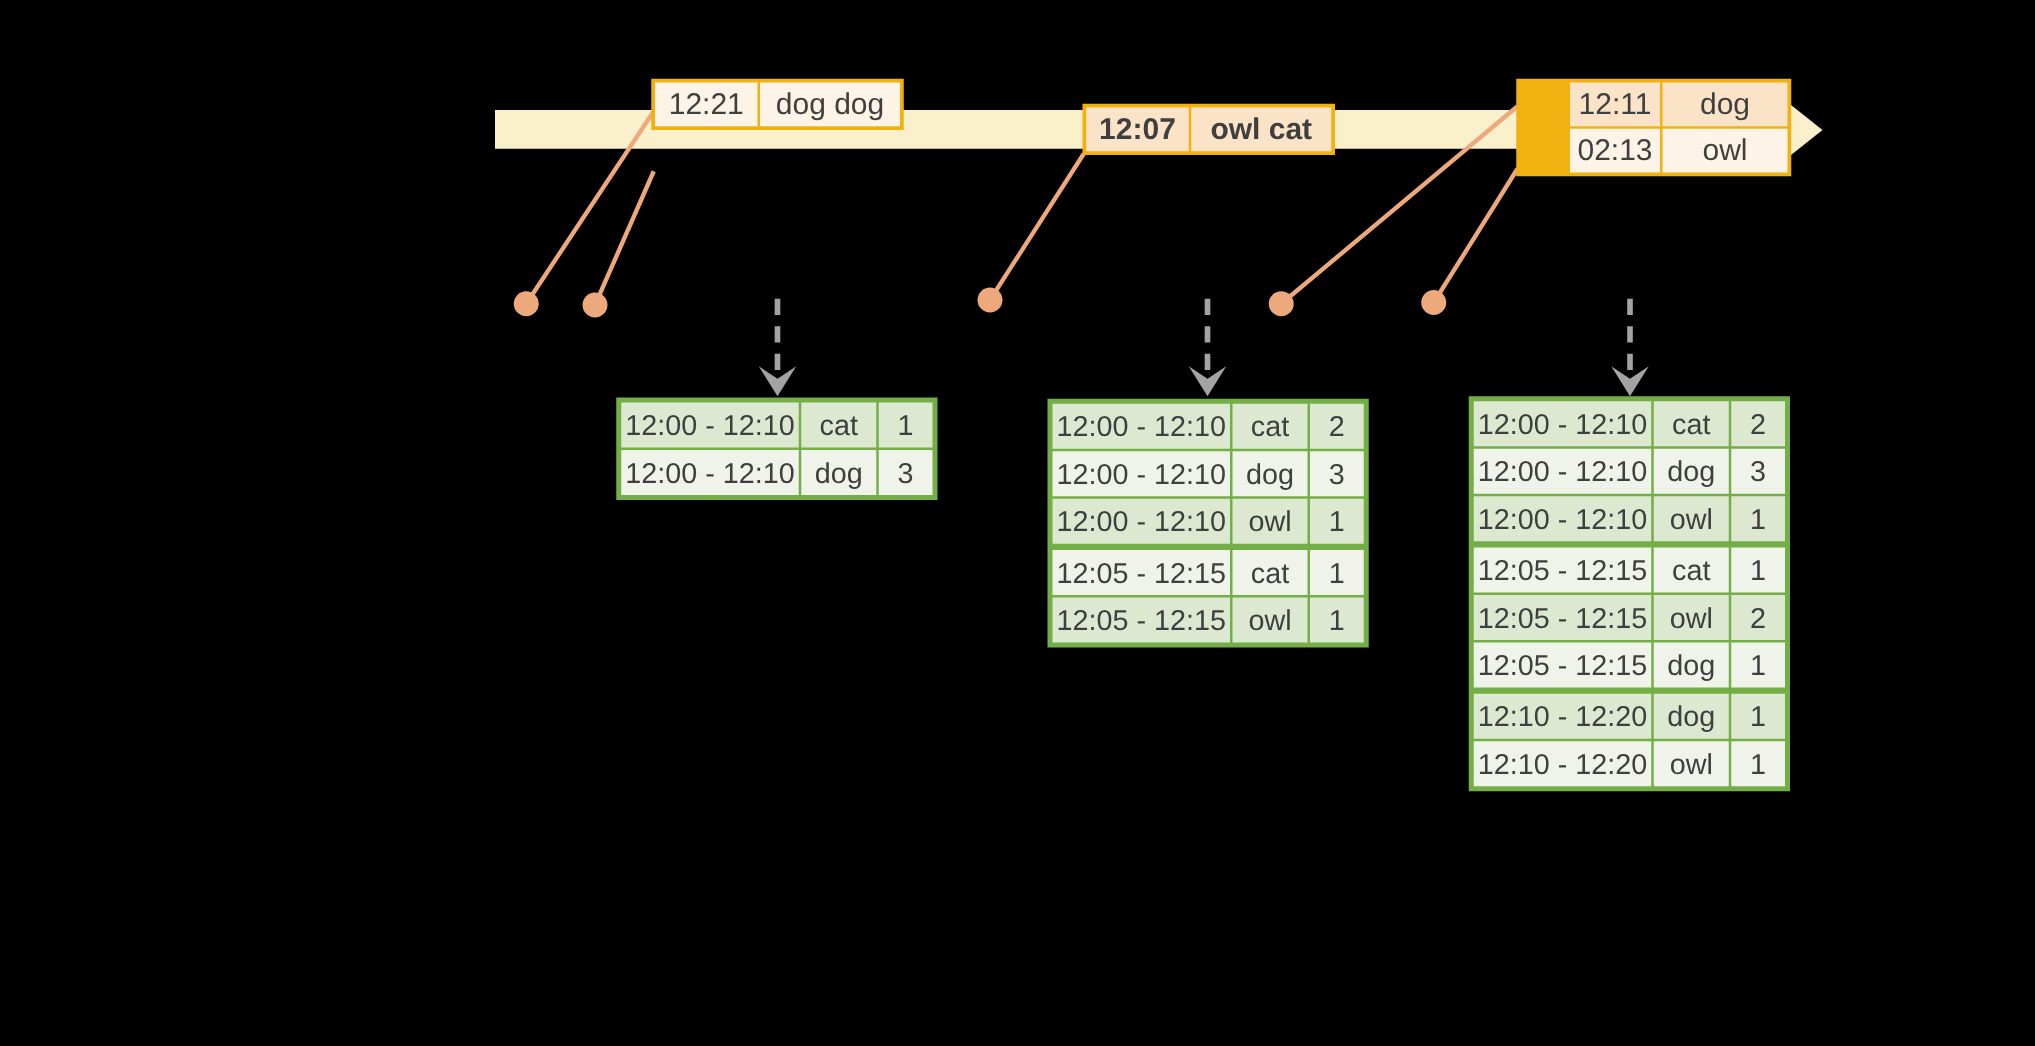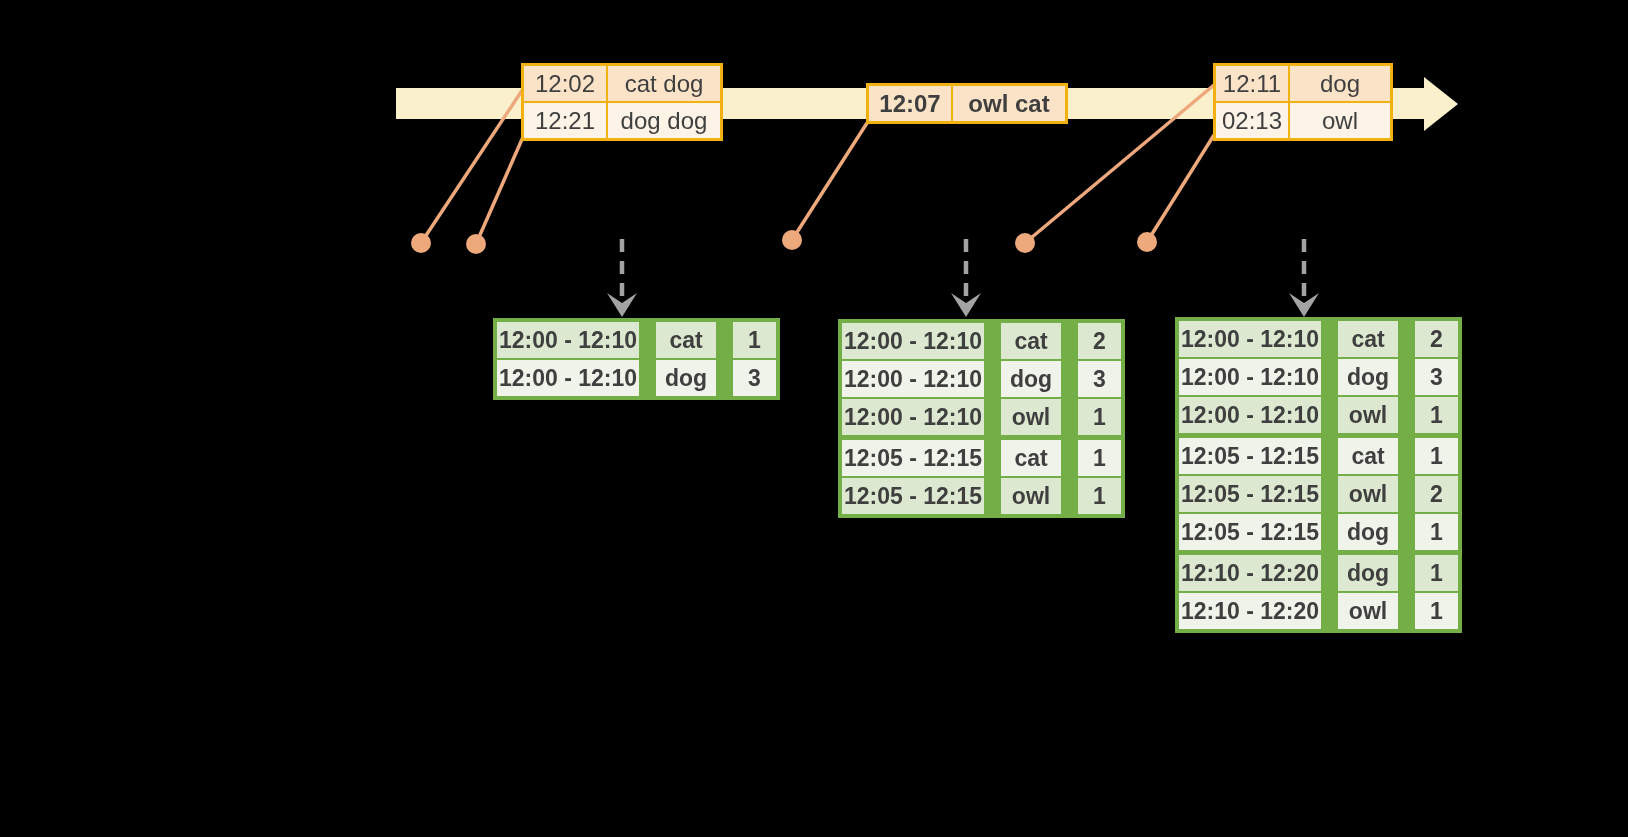--- a/index.html
+++ b/index.html
@@ -12,28 +12,28 @@
   .band{fill:var(--timeline-band,#FAF1CC);}
   .connector{stroke:var(--connector,#EDA87C);stroke-width:3.5;fill:none;}
   .dot{fill:var(--connector,#EDA87C);}
   .flow-shaft{stroke:var(--flow-arrow,#A3A3A3);stroke-width:4.5;stroke-dasharray:13 9;fill:none;}
   .flow-head{fill:var(--flow-arrow,#A3A3A3);}
 
   
   .etable{position:absolute;z-index:2;background:var(--event-border,#F1B211);padding:3px;}
   .erow{display:grid;grid-template-columns:82px 112px;gap:2px;margin-top:2px;}
   .erow:first-child{margin-top:0;}
-  .etable.narrow .erow{grid-template-columns:72px 100px;}
+  .etable.narrow .erow{grid-template-columns:72px 100px;margin-left:40px;}
   .ecell{height:35px;line-height:35px;text-align:center;font-size:24px;}
   .eshade-dark{background:var(--event-row-dark,#FBE3C8);}
   .eshade-light{background:var(--event-row-light,#FDF3E6);}
 
   
   .gtable{position:absolute;z-index:2;background:var(--result-border,#74AE47);padding:4px;}
-  .grow{display:grid;grid-template-columns:142px 60px 43px;gap:17px;margin-top:2px;font-weight:bold;}
+  .grow{display:grid;grid-template-columns:142px 60px 43px;gap:2px;margin-top:2px;}
   .grow:first-child{margin-top:0;}
   .grow.break{margin-top:5px;}
   .gcell{height:36px;line-height:36px;text-align:center;font-size:23px;}
   .gshade-dark{background:var(--result-row-dark,#DCE8D0);}
   .gshade-light{background:var(--result-row-light,#EFF3EA);}
 </style>
 </head>
 <body>
 
 <div id="canvas">
@@ -57,24 +57,20 @@
 
     <line class="flow-shaft" x1="622" y1="239" x2="622" y2="296"></line>
     <polygon class="flow-head" points="607,293 622,317 637,293 622,303"></polygon>
     <line class="flow-shaft" x1="966" y1="239" x2="966" y2="296"></line>
     <polygon class="flow-head" points="951,293 966,317 981,293 966,303"></polygon>
     <line class="flow-shaft" x1="1304" y1="239" x2="1304" y2="296"></line>
     <polygon class="flow-head" points="1289,293 1304,317 1319,293 1304,303"></polygon>
   </svg>
 
   <div class="etable" style="left:521px;top:63px;">
-    <div class="erow">
-      <div class="ecell eshade-dark">12:02</div>
-      <div class="ecell eshade-dark">cat dog</div>
-    </div>
     <div class="erow">
       <div class="ecell eshade-light">12:21</div>
       <div class="ecell eshade-light">dog dog</div>
     </div>
   </div>
 
   <div class="etable" style="left:866px;top:83px;font-weight:bold;">
     <div class="erow">
       <div class="ecell eshade-dark">12:07</div>
       <div class="ecell eshade-dark">owl cat</div>

